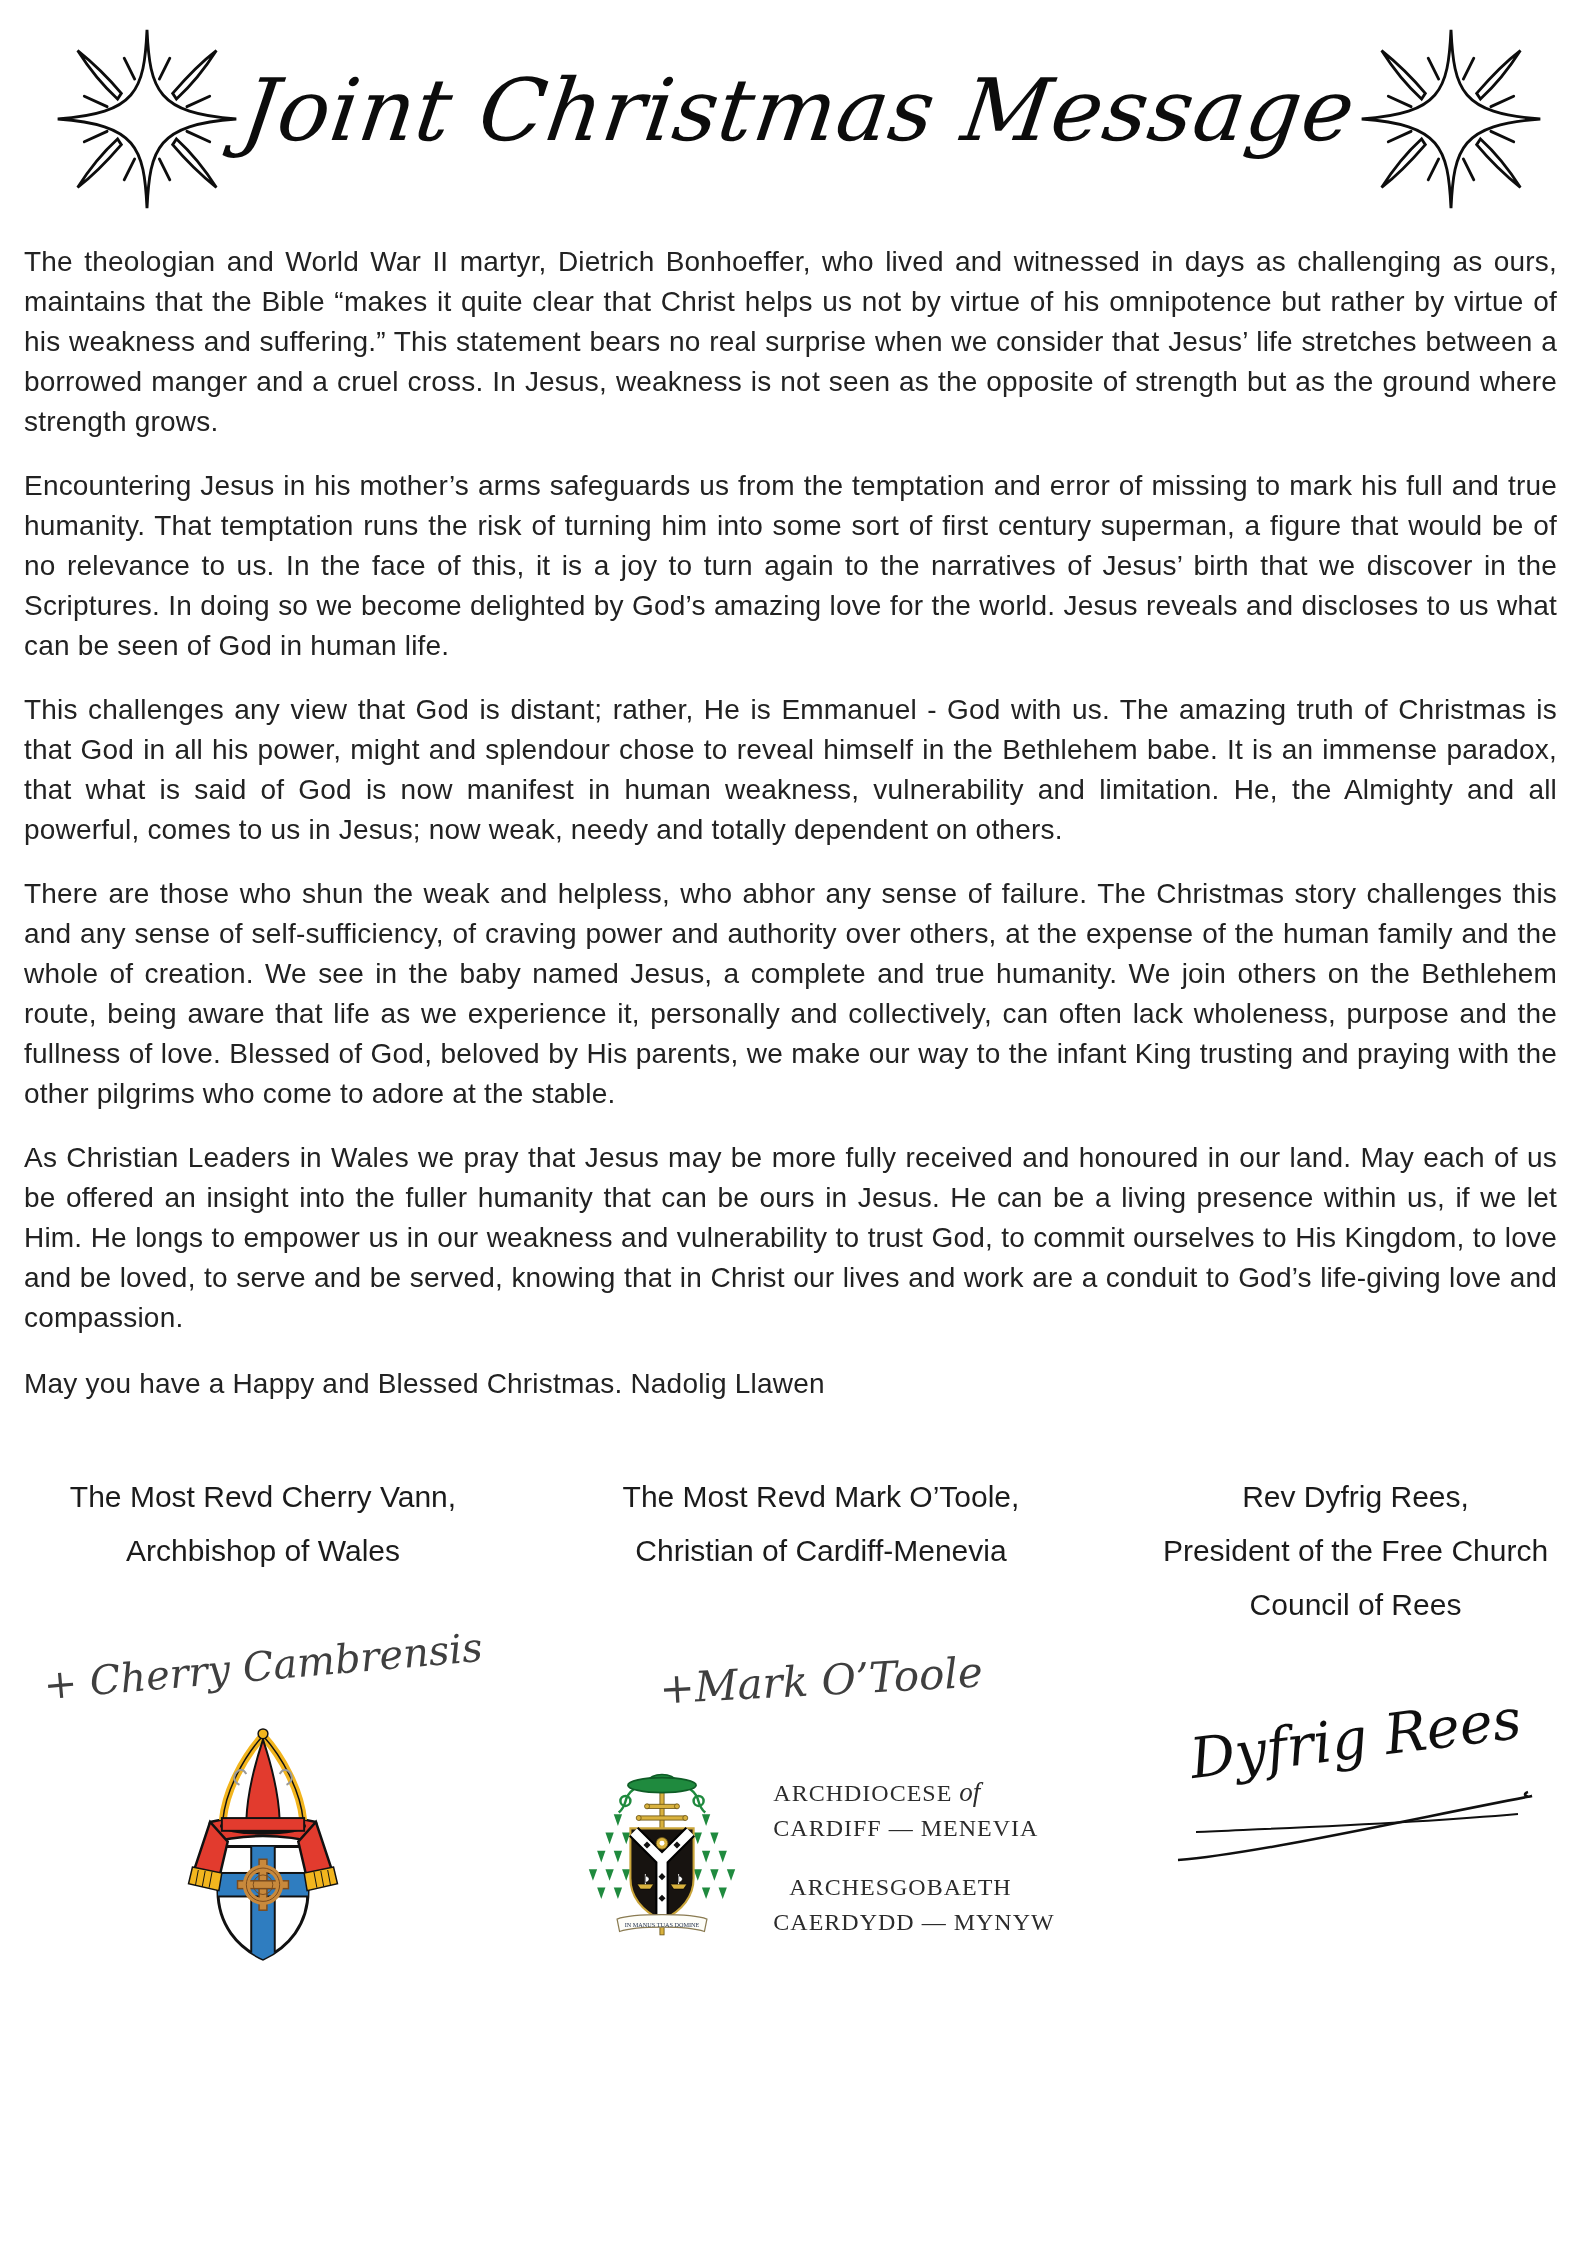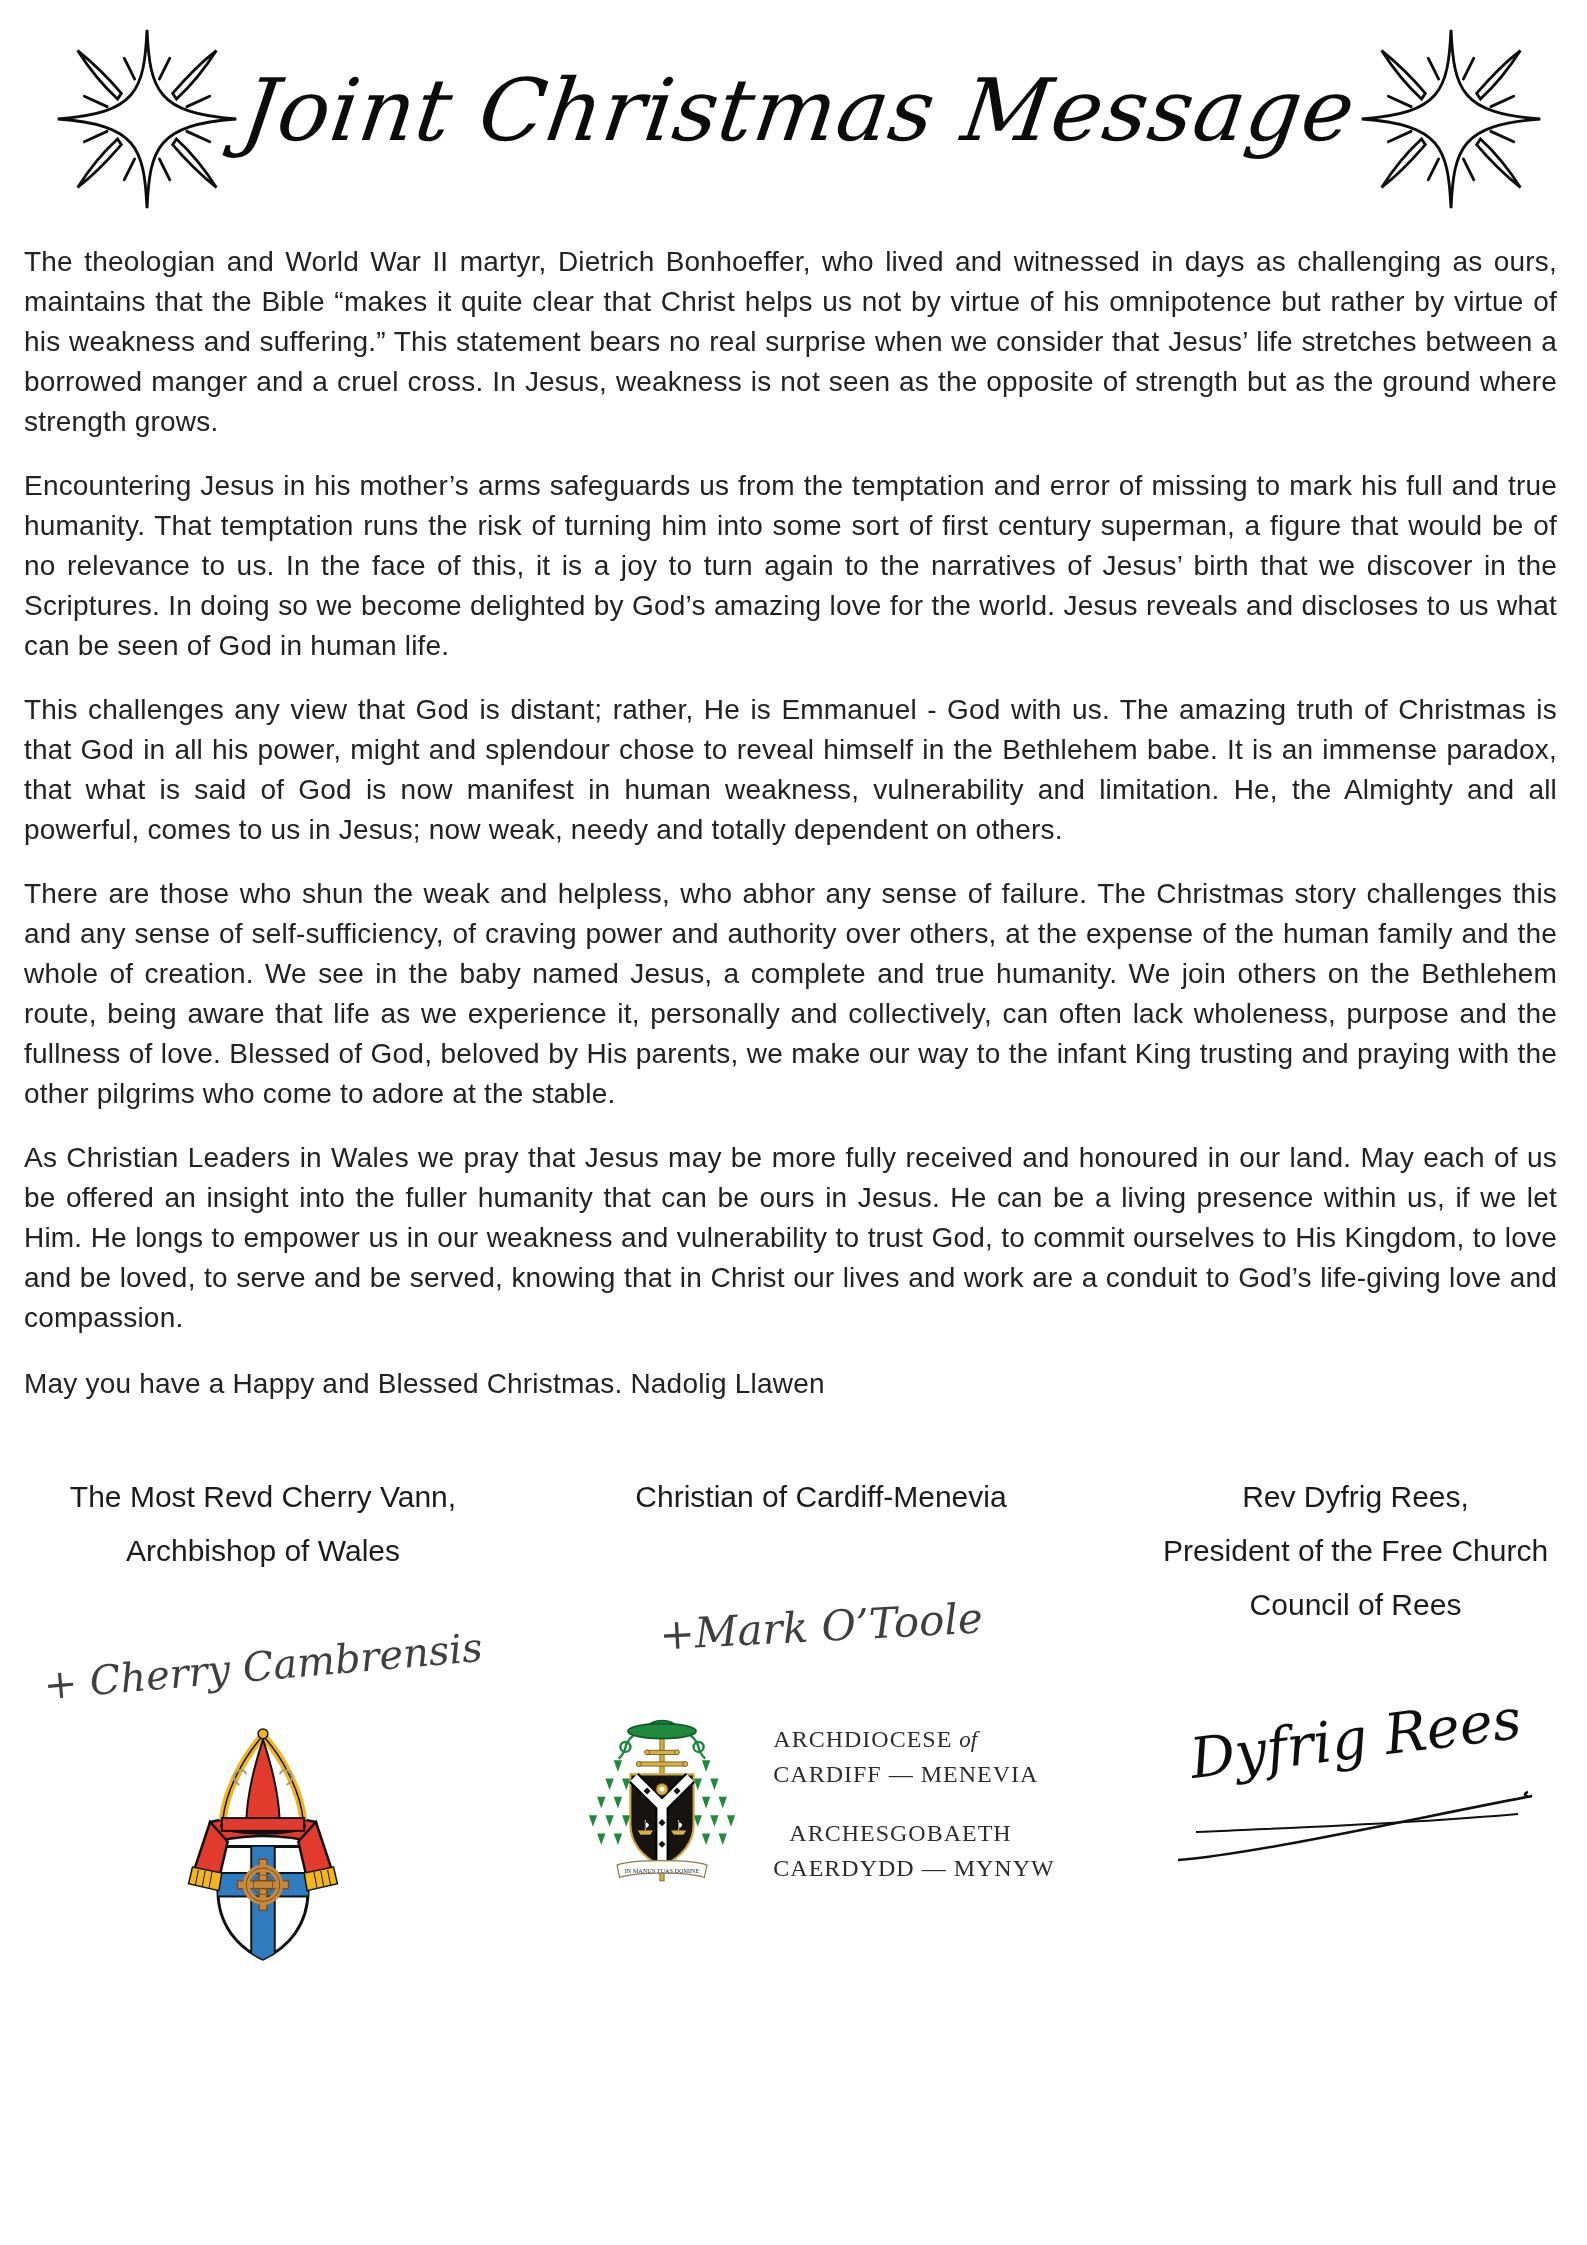--- a/index.html
+++ b/index.html
@@ -79,21 +79,21 @@
   }
   .swoosh { margin-top:4px; }
   .crest-wrap { margin-top:6px; display:flex; justify-content:center; }
   .crest-row {
     margin-top:38px;
     display:flex; align-items:center; justify-content:center;
   }
   .crest-text { text-align:left; margin-left:36px; font-family:"Liberation Serif", serif; color:#2c2c2c; }
   .crest-text .ln { font-size:24px; line-height:35px; letter-spacing:1px; }
   .crest-text .grp2 { margin-top:24px;margin-left:16px; }
-  .crest-text .of { font-style:italic; text-transform:none; font-size:23px; letter-spacing:0; }
+  .crest-text .of { font-style:italic; text-transform:none; font-size:27px; letter-spacing:0; }
 </style>
 </head>
 <body>
 
 <div class="page">
 
   <div class="header">
     <span class="star">
       <svg width="190" height="212" viewBox="0 0 200 200">
         <g fill="#ffffff" stroke="#0d0d0d" stroke-width="3">
@@ -199,20 +199,21 @@
           <path d="M80,16 C88,40 96,72 97,98 L63,98 C64,72 72,40 80,16 Z" fill="#e23b2e" stroke="#111111" stroke-width="2"></path>
           <rect x="38" y="96" width="84" height="13" fill="#e23b2e" stroke="#111111" stroke-width="2"></rect>
           <circle cx="80" cy="10" r="5" fill="#f2b51e" stroke="#111111" stroke-width="1.5"></circle>
           <path d="M56,62 q-8,-4 -4,-12 q6,-7 11,1" fill="none" stroke="#9a9a9a" stroke-width="2"></path>
           <path d="M104,62 q8,-4 4,-12 q-6,-7 -11,1" fill="none" stroke="#9a9a9a" stroke-width="2"></path>
         </svg>
       </div>
     </div>
 
     <div class="sig-col">
+      <div class="sig-name">The Most Revd Mark O’Toole,</div>
       <div class="sig-name">Christian of Cardiff-Menevia</div>
       <div class="signature sig-b">+Mark O’Toole</div>
 
       <div class="crest-row">
         <svg width="150" height="183" viewBox="0 0 180 220">
           <defs>
             <polygon id="tsl" points="0,0 10,0 5,14" fill="#1f8a3e"></polygon>
           </defs>
 
           <g fill="#d9b23e" stroke="#6b5414" stroke-width="1">

